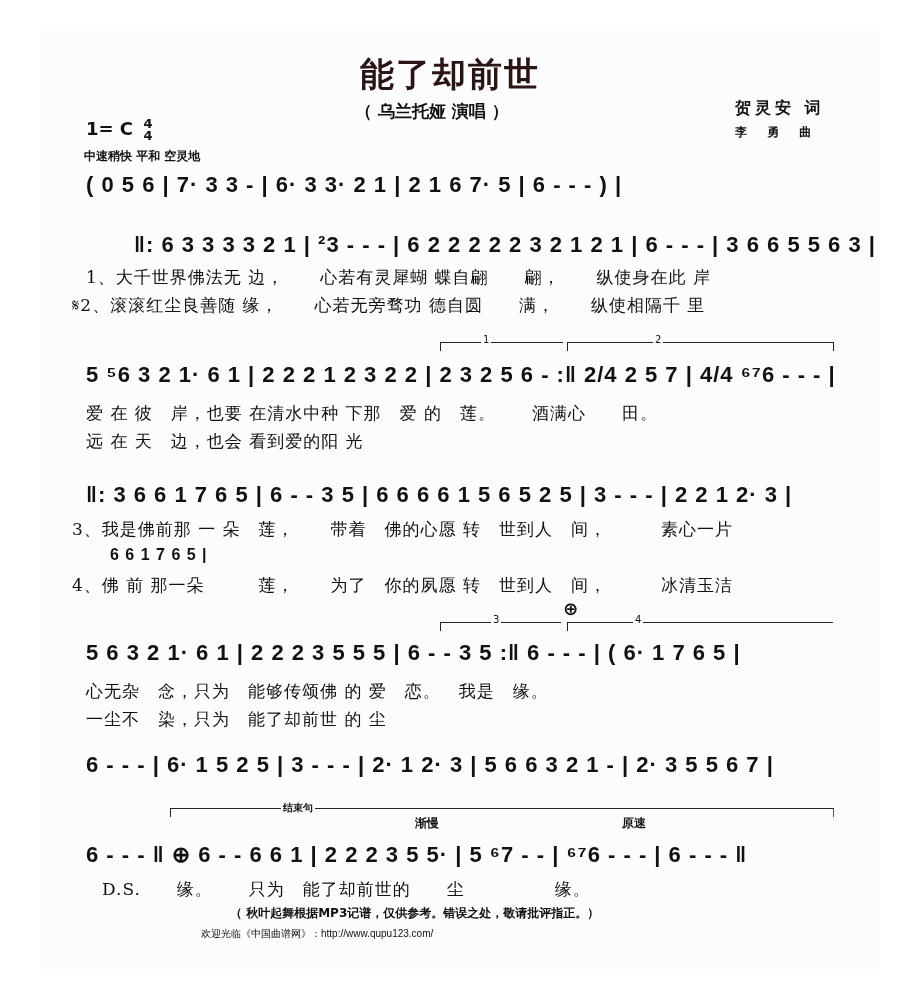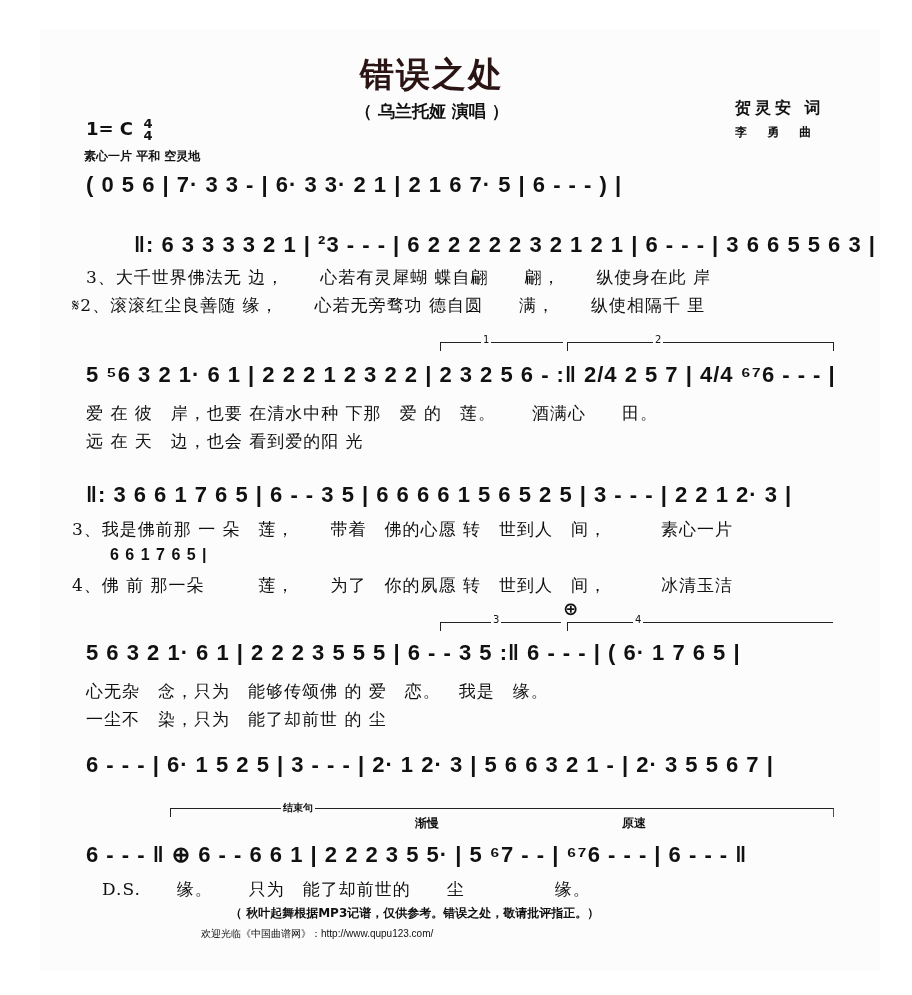--- a/index.html
+++ b/index.html
@@ -21,38 +21,38 @@
   .coda { font-size:18px; font-weight:bold; }
   .small { font-size:12px; font-weight:bold; }
   .footnote { left:230px; top:905px; font-size:12px; font-weight:bold; }
   .website { left:201px; top:927px; font-size:10px; font-family:Liberation Sans, sans-serif; }
 </style>
 </head>
 <body>
 
 <div class="page"></div>
 
-<div class="abs title">错误之处</div>
+<div class="abs title">能了却前世</div>
 <div class="abs singer">（ 乌兰托娅 演唱 ）</div>
 <div class="abs lyricist">贺灵安 词</div>
 <div class="abs composer">李 勇 曲</div>
 
 <div class="abs key">
   <span>1= C</span>
   <span class="ts">
     <span>4</span><br>
     <span>4</span>
   </span>
 </div>
-<div class="abs tempo">素心一片 平和 空灵地</div>
+<div class="abs tempo">中速稍快 平和 空灵地</div>
 
 <div class="abs staff" style="top:172px;">( 0 5 6 | 7·  3 3 - | 6·  3 3·  2 1 | 2  1  6 7·  5 | 6 - - - ) |</div>
 
 <div class="abs staff" style="top:232px;margin-left:48px;">‖: 6 3  3 3  3  2 1 | ²3 - - -  | 6 2 2  2 2  2 3 2  1 2 1 | 6 - - -  | 3 6  6 5  5 6  3 |</div>
-<div class="abs lyr" style="top:266px;">3、大千世界佛法无 边，　　心若有灵犀蝴 蝶自翩　　翩，　　纵使身在此 岸</div>
+<div class="abs lyr" style="top:266px;">1、大千世界佛法无 边，　　心若有灵犀蝴 蝶自翩　　翩，　　纵使身在此 岸</div>
 <div class="abs lyr" style="top:294px; left:72px;">𝄋2、滚滚红尘良善随 缘，　　心若无旁骛功 德自圆　　满，　　纵使相隔千 里</div>
 
 <div class="volta" style="left:440px; top:342px; width:122px;">
     <span style="left:40px;">1</span>
   </div>
 <div class="volta" style="left:567px; top:342px; width:265px; border-right:1px solid #222;">
     <span style="left:85px;">2</span>
   </div>
 <div class="abs staff" style="top:362px;">5 ⁵6  3 2  1·  6 1 | 2 2  2 1  2 3  2  2 | 2 3  2  5  6 - :‖ 2/4 2  5  7 | 4/4 ⁶⁷6 - - - |</div>
 <div class="abs lyr" style="top:402px;">爱 在 彼　岸，也要 在清水中种 下那　爱 的　莲。　　酒满心　　田。</div>

